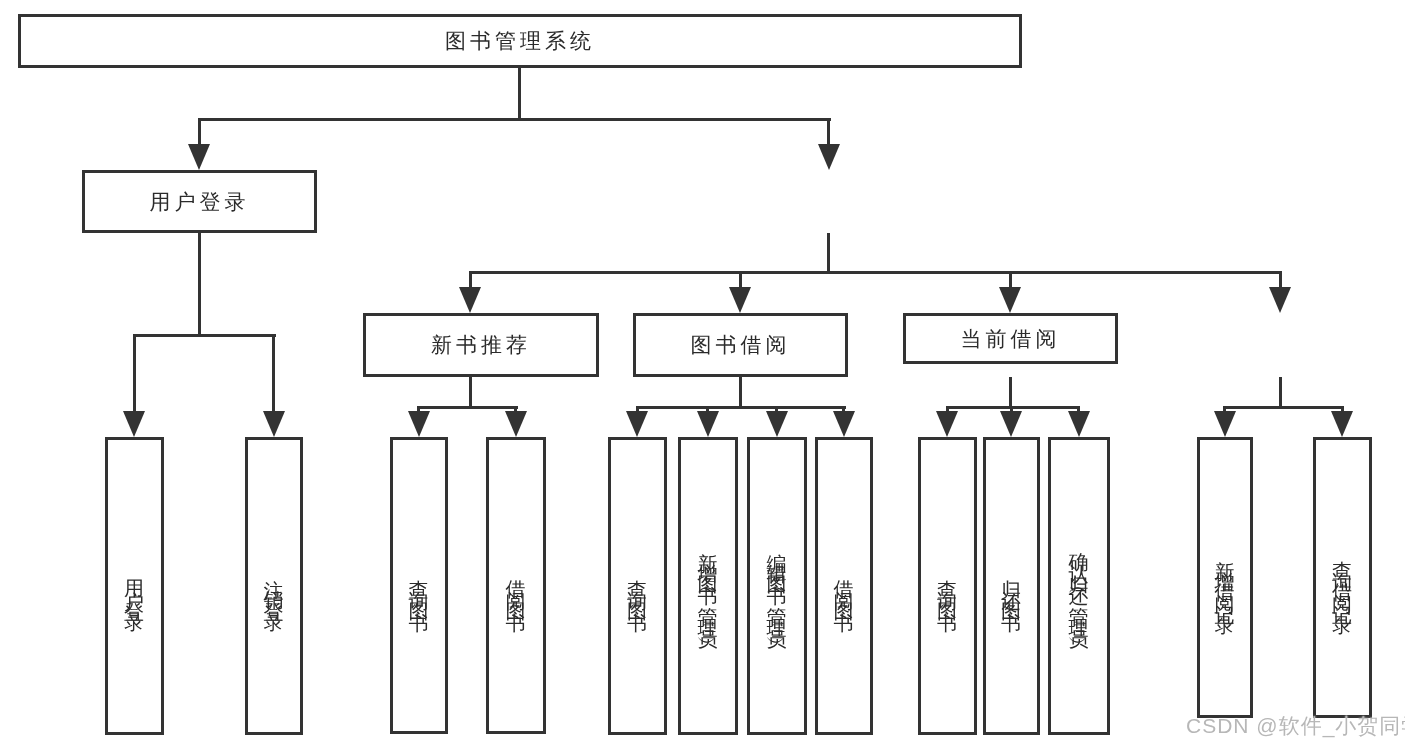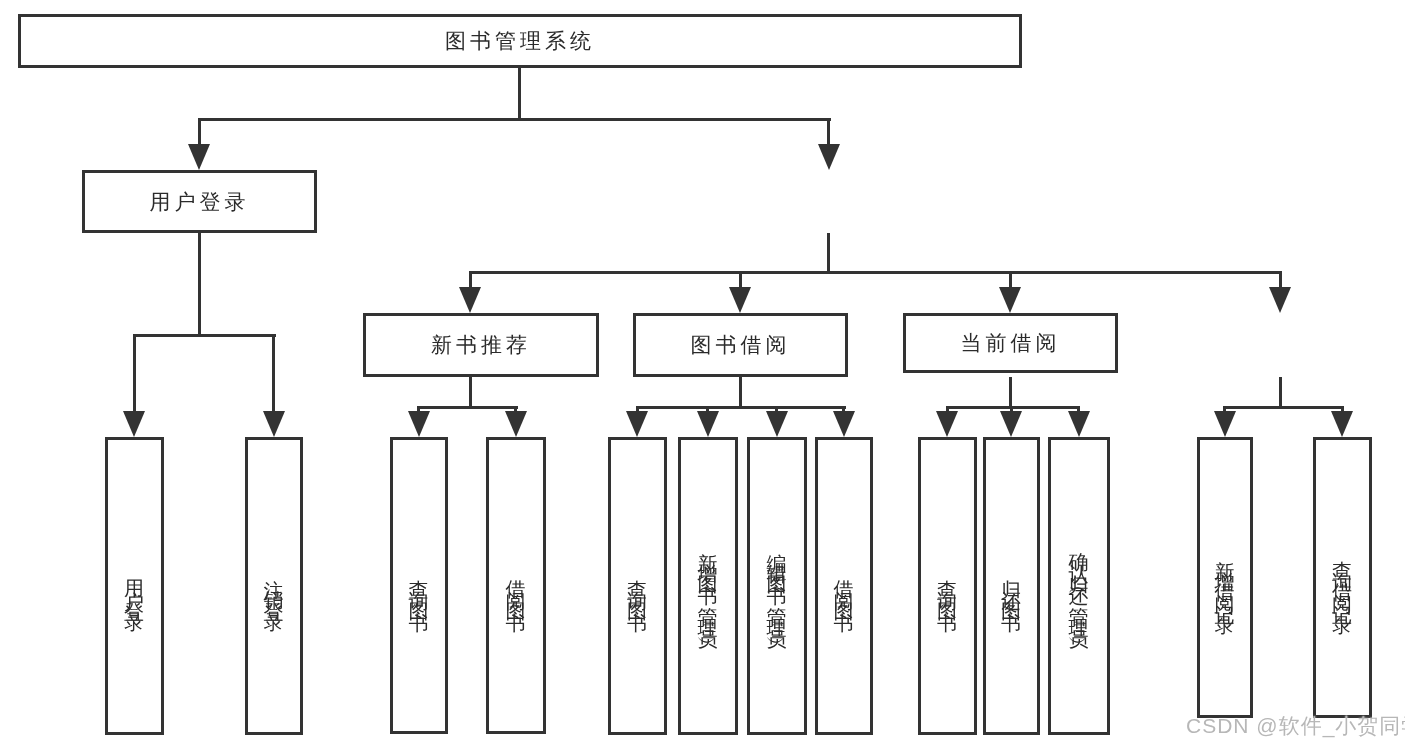--- a/index.html
+++ b/index.html
@@ -89,21 +89,21 @@
   <div class="arrow" style="left:999px;top:287px"></div>
   <div class="vline" style="left:1279px;top:271px;height:18px"></div>
   <div class="arrow" style="left:1269px;top:287px"></div>
 
   <div class="box" style="left:363px;top:313px;width:236px;height:64px">
     <span>新书推荐</span>
   </div>
   <div class="box" style="left:633px;top:313px;width:215px;height:64px">
     <span>图书借阅</span>
   </div>
-  <div class="box" style="left:903px;top:313px;width:215px;height:60px">
+  <div class="box" style="left:903px;top:313px;width:215px;height:51px">
     <span>当前借阅</span>
   </div>
 
   <div class="vline" style="left:469px;top:377px;height:32px"></div>
   <div class="hline" style="left:417px;top:406px;width:101px"></div>
   <div class="vline" style="left:417px;top:406px;height:8px"></div>
   <div class="arrow" style="left:408px;top:411px"></div>
   <div class="vline" style="left:514px;top:406px;height:8px"></div>
   <div class="arrow" style="left:505px;top:411px"></div>
 

